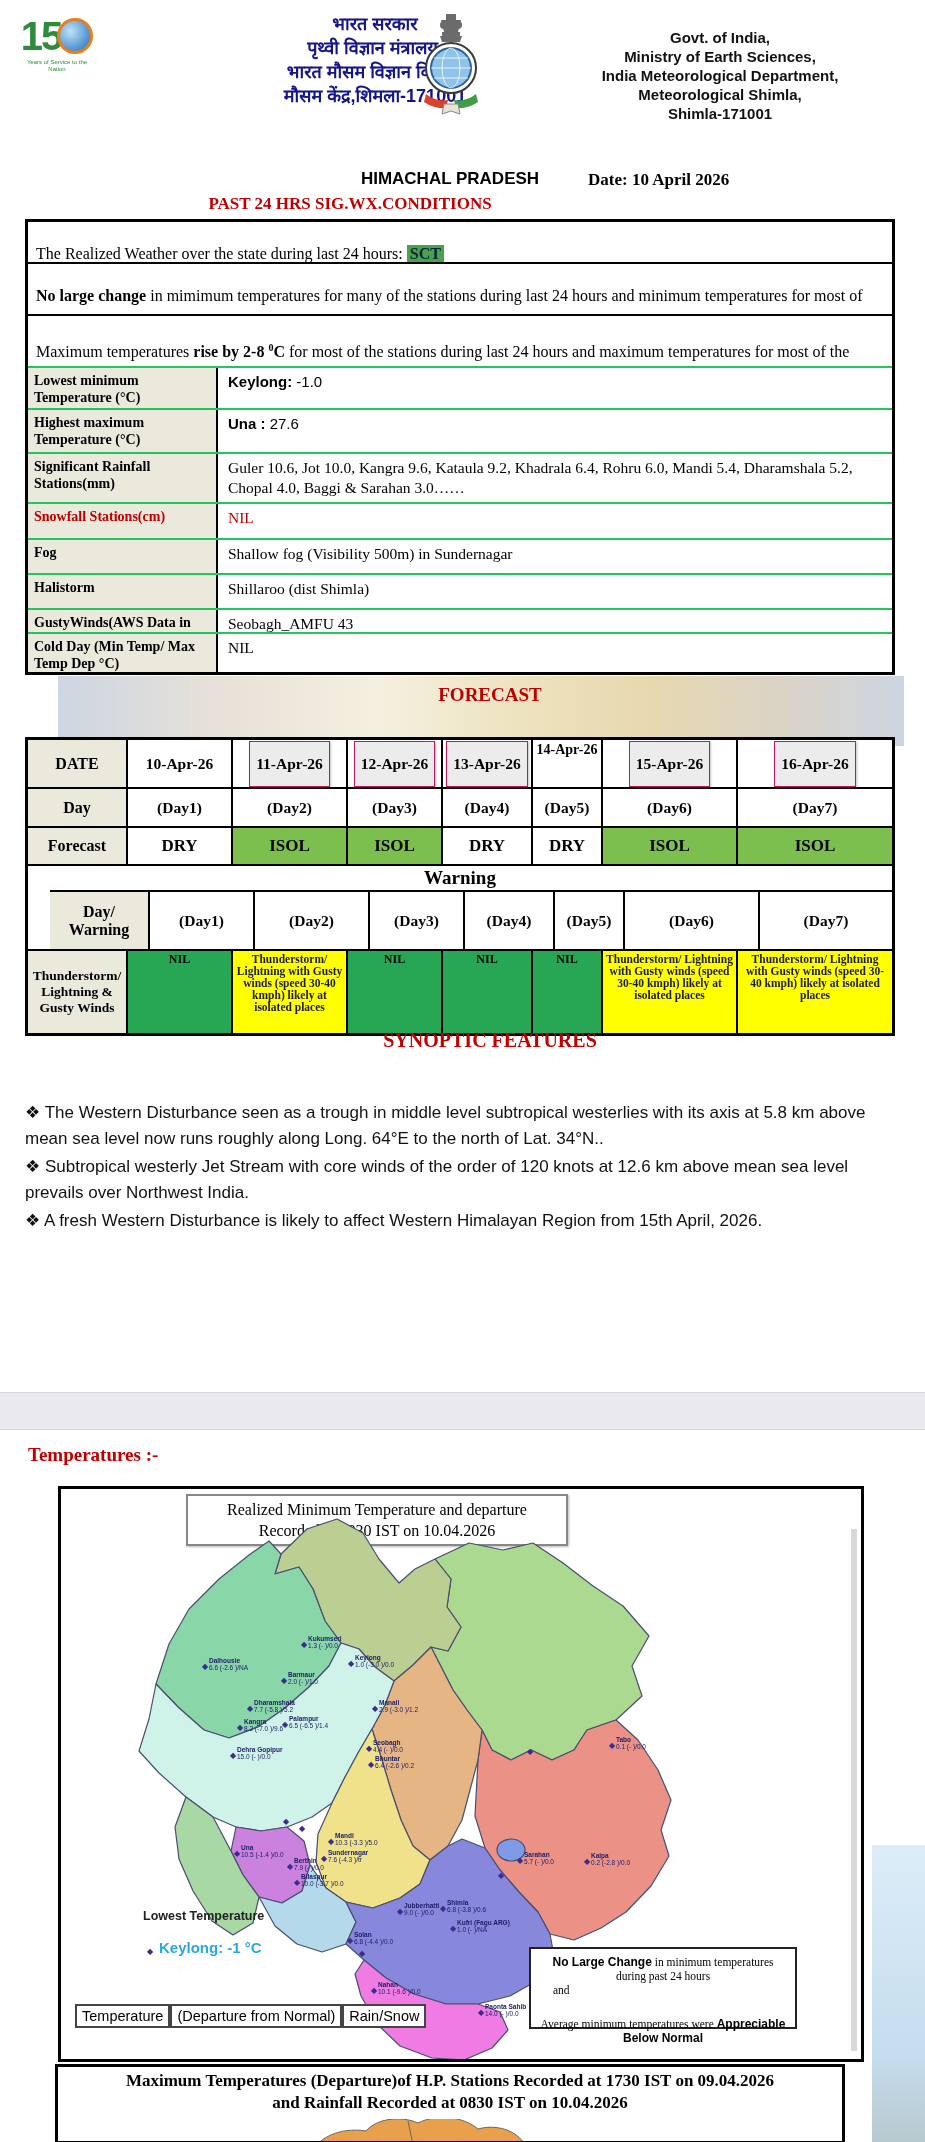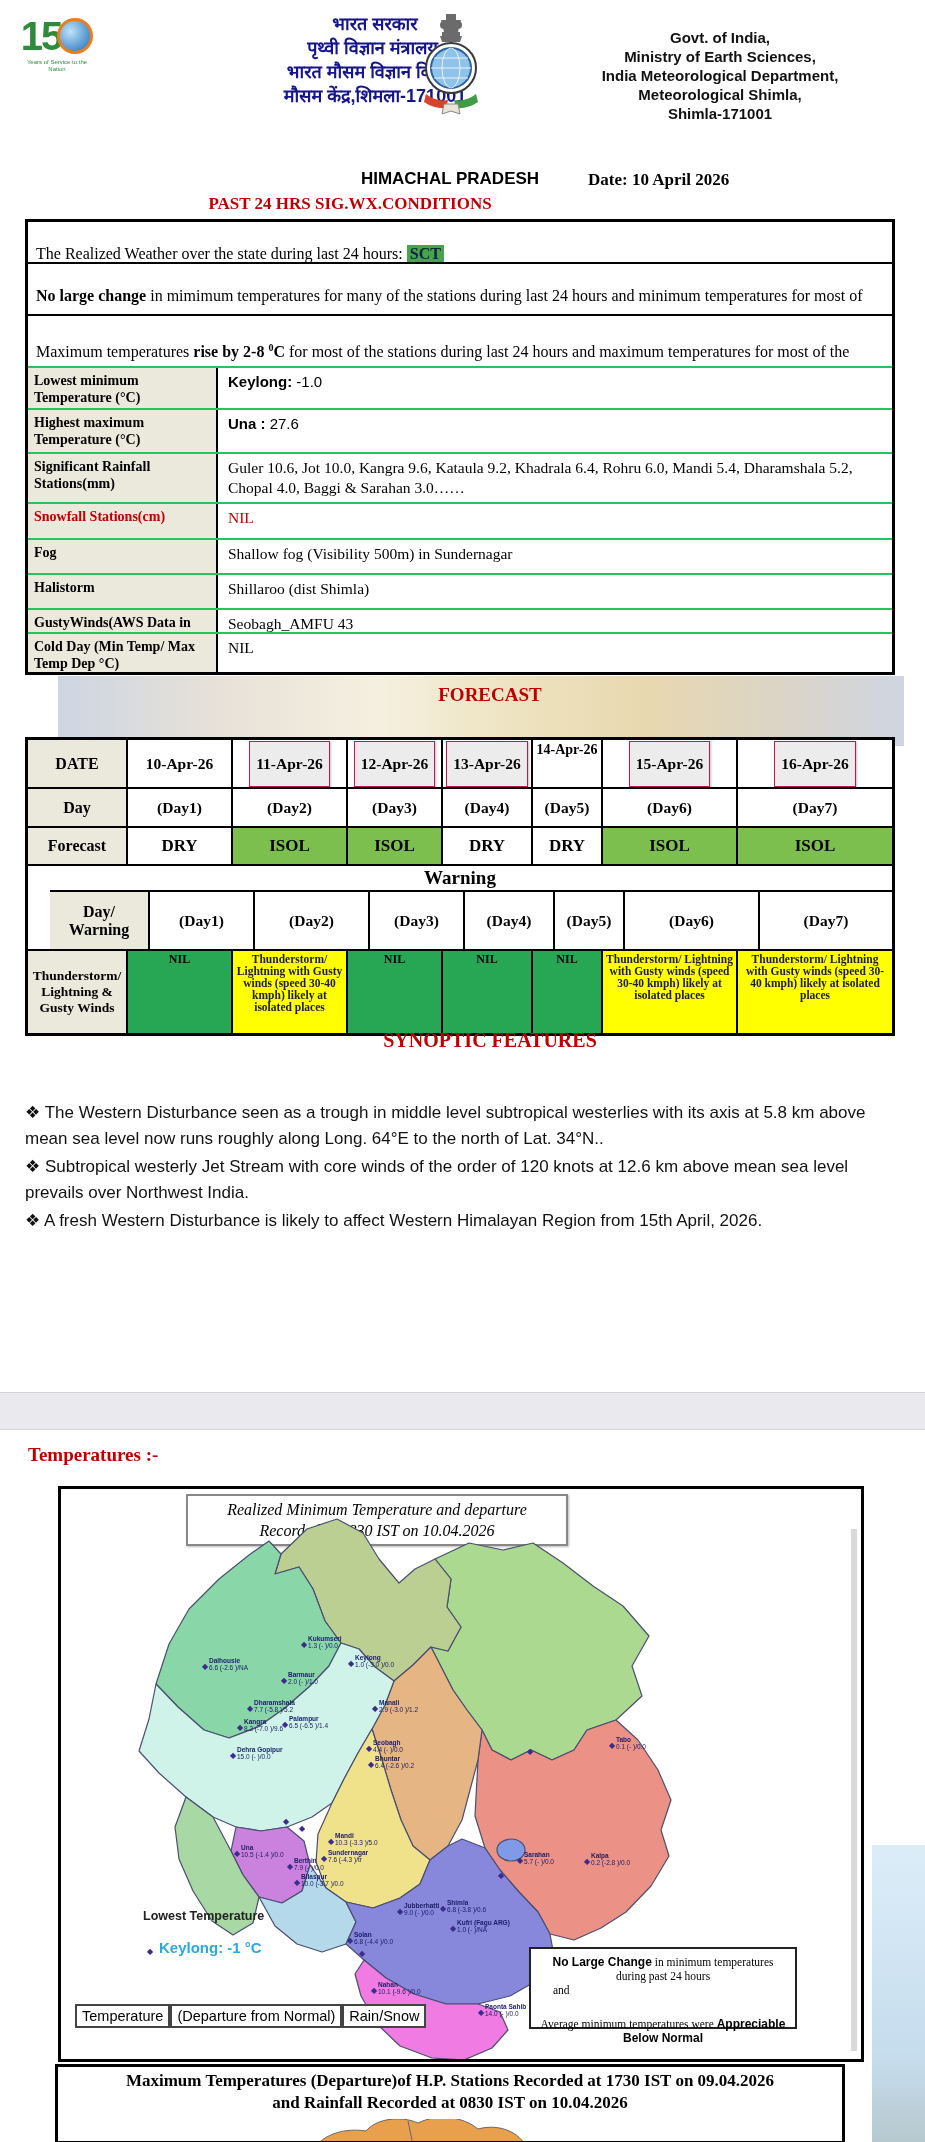--- a/index.html
+++ b/index.html
@@ -83,21 +83,21 @@
 
   
   #pgband{left:0;top:1392px;width:925px;height:36px;background:#e9e9ee;
      border-top:1px solid #d4d4da;border-bottom:1px solid #d4d4da;}
 
   
   #temps-heading{left:28px;top:1444px;color:#c00000;font-weight:bold;font-size:19px;}
   #mapfig{left:58px;top:1486px;width:806px;height:576px;border:3px solid #000;background:#fff;
      box-sizing:border-box;overflow:hidden;}
   #maptitle{position:absolute;left:125px;top:5px;width:370px;border:2px solid #888;background:#fff;
-     text-align:center;font-size:16px;line-height:21px;padding:3px 4px;box-shadow:1px 1px 2px #bbb;font-style:italic;}
+     text-align:center;font-size:16px;line-height:21px;padding:3px 4px;box-shadow:1px 1px 2px #bbb;}
   #maplayer{position:absolute;left:0;top:10px;width:800px;height:560px;}
   #mapsvg{position:absolute;left:0;top:0;}
   .station{position:absolute;font-family:"Liberation Sans",sans-serif;font-size:6.5px;
      line-height:7px;color:#1c1c66;white-space:nowrap;z-index:3;}
   .station b{font-size:6.5px;}
   .smark{color:#3d2b8e;font-size:8px;position:absolute;left:-7px;top:6px;}
   .smark.lone{position:absolute;z-index:3;}
   .stx{display:inline-block;}
   #lowest-label{position:absolute;font-family:"Liberation Sans",sans-serif;font-weight:bold;
      font-size:12.5px;color:#222;z-index:3;}

